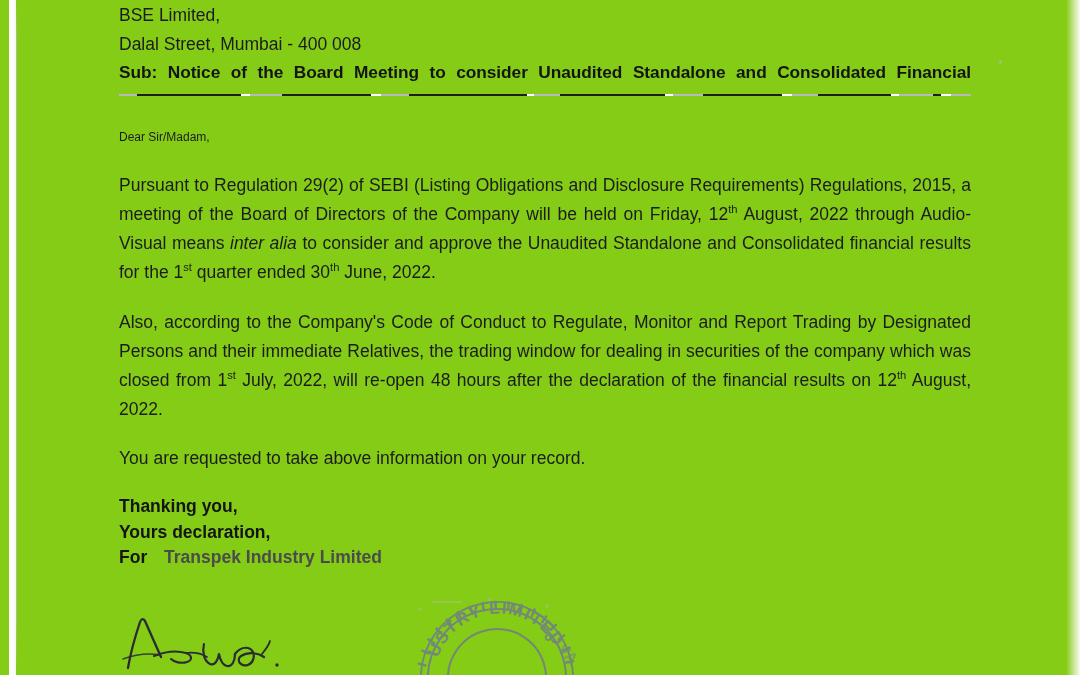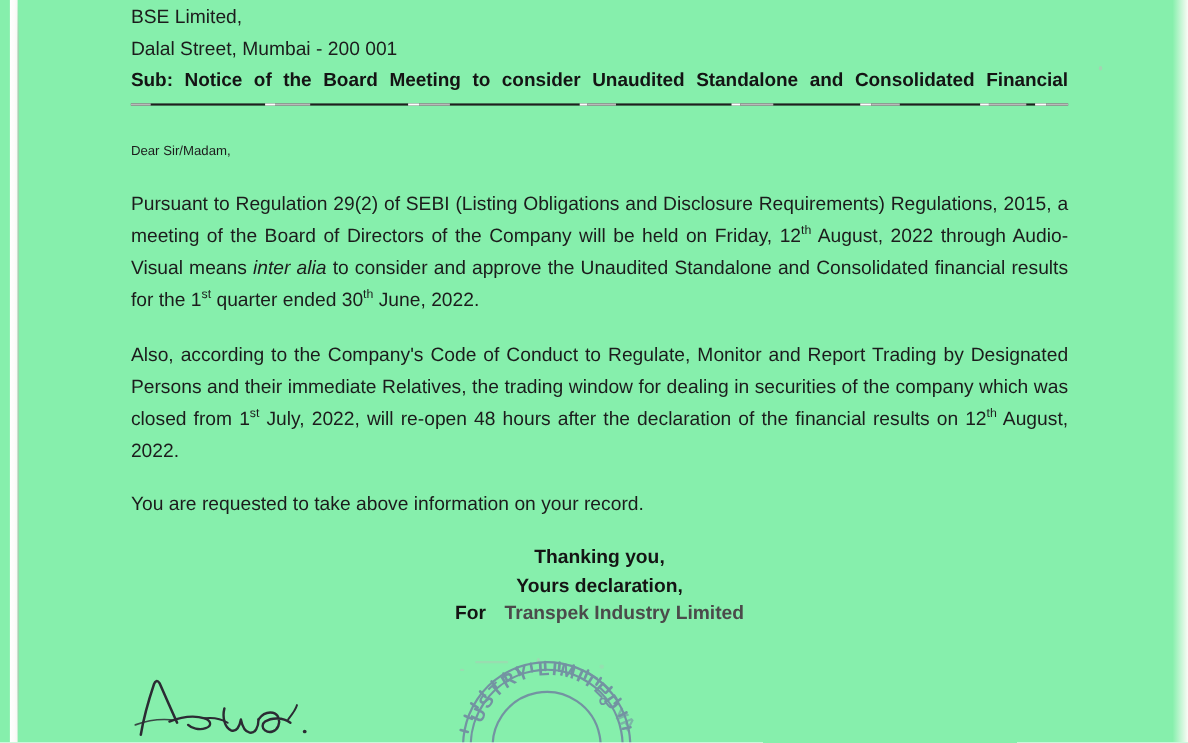--- a/index.html
+++ b/index.html
@@ -9,21 +9,21 @@
   }
   body {
     font-family: "Liberation Sans", sans-serif;
     -webkit-font-smoothing: antialiased;
   }
 
   .page {
     position: relative;
     width: 1080px;
     height: 675px;
-    background: #86efac;
+    background: #84cc16;
     overflow: hidden;
   }
 
   
   .scan-edge-left {
     position: absolute;
     left: 16px;
     top: 0;
     width: 1px;
     height: 675px;
@@ -131,21 +131,20 @@
   sup {
     font-size: 0.64em;
     vertical-align: super;
     line-height: 0;
   }
   .ital { font-style: italic; margin-top: 44px; }
 
   
   .closing {
     padding-top: 21px;
-    text-align: center;
   }
   .closing div {
     font-size: 17.5px;
     font-weight: bold;
     color: #141414;
     line-height: 25.5px;
     white-space: nowrap;
   }
   .company-name { color: #4b4b4b; margin-left: 12px; }
 
@@ -183,21 +182,21 @@
   <div class="speck speck-a"></div>
   <div class="speck speck-b"></div>
   <div class="speck speck-c"></div>
   <div class="speck speck-d"></div>
   <div class="speck speck-e"></div>
 
   <div class="content">
 
     <div class="addr-block">
       <div class="addr-line">BSE Limited,</div>
-      <div class="addr-line">Dalal Street, Mumbai - 200 001</div>
+      <div class="addr-line">Dalal Street, Mumbai - 400 008</div>
     </div>
 
     <div class="subject">
       <span class="l1">Sub: Notice of the Board Meeting to consider Unaudited Standalone and Consolidated Financial</span>
     </div>
 
     <div class="rule">
       <div class="fade" style="left:0px;   width:18px;"></div>
       <div class="gap" style="left:122px; width:9px;"></div>
       <div class="fade" style="left:131px; width:32px;"></div>

